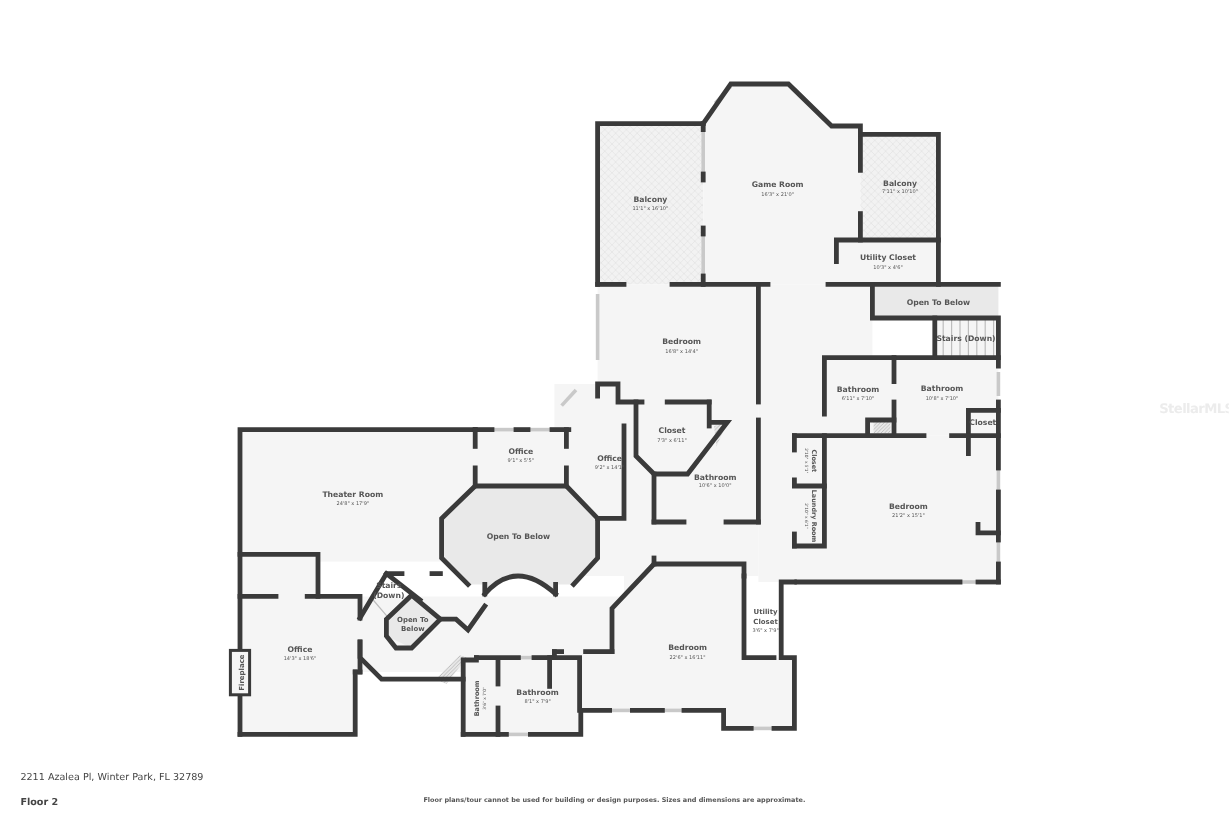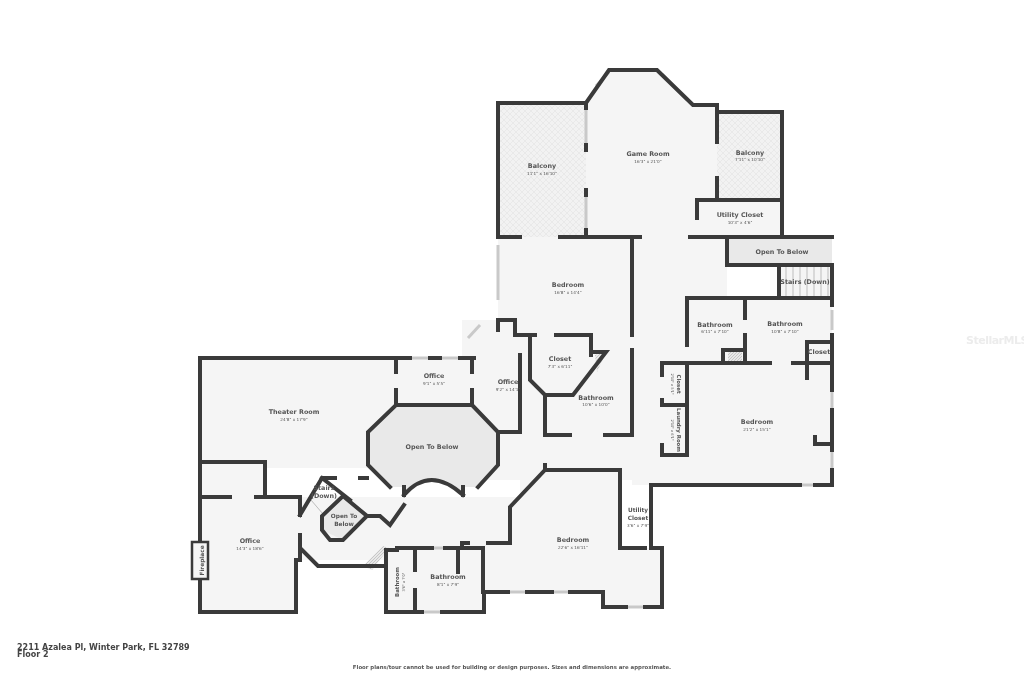--- a/index.html
+++ b/index.html
@@ -6,22 +6,22 @@
   body { width: 1024px; height: 682px; position: relative; overflow: hidden; font-family: "DejaVu Sans", sans-serif; }
   #plan { position: absolute; left: 0; top: 0; width: 1024px; height: 682px; }
   .floor { fill: #f5f5f5; }
   .balcony { fill: url(#tile); }
   .otb { fill: #e9e9e9; }
   .wall { stroke: #3a3a3a; stroke-width: 4; fill: none; stroke-linecap: square; stroke-linejoin: miter; }
   .thin { stroke: #bdbdbd; stroke-width: 1; fill: none; }
   .win { stroke: #c9c9c9; stroke-width: 3; fill: none; }
   .rname { font-size: 6.4px; font-weight: bold; fill: #555; text-anchor: middle; font-family: "DejaVu Sans", sans-serif; }
   .rdim { font-size: 4.2px; fill: #555; text-anchor: middle; font-family: "DejaVu Sans", sans-serif; }
-  .footer-addr { position: absolute; left: 17px; top: 643px; font-size: 8px; font-weight: bold; color: #444; }
-  .footer-floor { position: absolute; left: 17px; top: 650px; font-size: 8px; font-weight: bold; color: #444; }
+  .footer-addr { position: absolute; left: 17px; top: 643px; font-size: 8px; font-weight: normal; color: #444; }
+  .footer-floor { position: absolute; left: 17px; top: 664px; font-size: 8px; font-weight: bold; color: #444; }
   .disclaimer { position: absolute; left: 0; width: 1024px; top: 664px; text-align: center; font-size: 5.4px; font-weight: bold; color: #555; }
   .watermark { position: absolute; left: 966px; top: 334px; font-size: 11px; font-weight: bold; color: #ececec; letter-spacing: -0.5px; }
 </style>
 </head>
 <body>
 
 <svg id="plan" viewBox="0 0 1024 682" xmlns="http://www.w3.org/2000/svg">
   <defs>
     <pattern id="tile" width="6" height="6" patternUnits="userSpaceOnUse">
       <rect width="6" height="6" fill="#f2f2f2"></rect>

